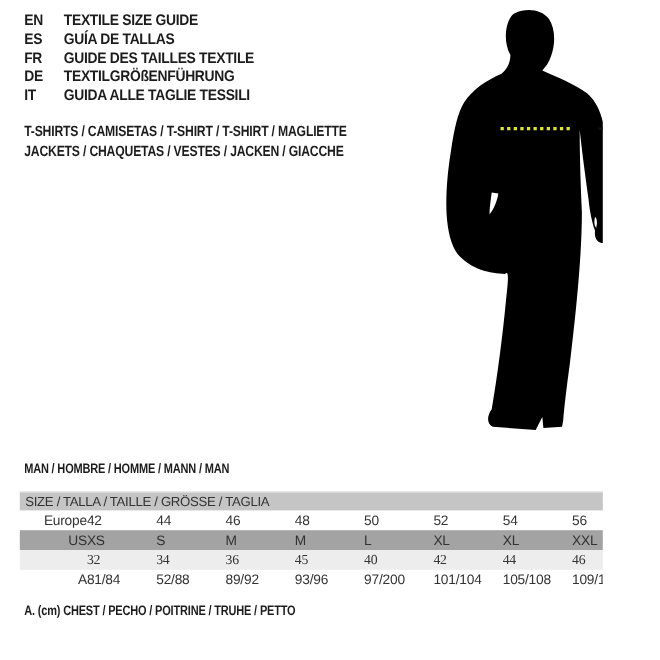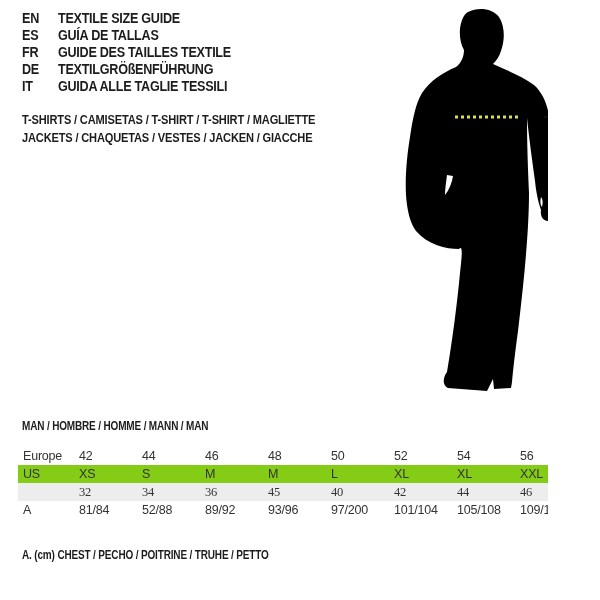--- a/index.html
+++ b/index.html
@@ -19,21 +19,21 @@
   .figure-wrap{position:absolute;left:398px;top:5px;width:185px;height:390px;}
   .measure-label{position:absolute;left:566px;top:109px;font-size:13px;letter-spacing:-0.2px;color:#111;}
   
   .section-title{position:absolute;left:22px;top:419px;font-size:12.5px;font-weight:bold;
     letter-spacing:-0.2px;transform:scaleX(0.8);transform-origin:0 0;white-space:nowrap;}
   
   .size-table{position:absolute;left:18px;top:447px;width:565px;font-size:12.5px;color:#333;}
   .t-header{height:16px;line-height:16px;padding-left:5px;font-size:12px;letter-spacing:-0.3px;
     border-top:1px solid #dcdcdc;white-space:nowrap;}
   .t-row{display:flex;height:18px;line-height:18px;}
-  .t-label{width:56px;padding-left:5px;text-align:left;letter-spacing:-0.2px;}
+  .t-label{width:56px;padding-left:5px;text-align:right;letter-spacing:-0.2px;}
   .t-cell{flex:1;text-align:left;letter-spacing:-0.2px;}
   
   .footnote{position:absolute;left:22px;top:548px;font-size:12.5px;font-weight:bold;
     letter-spacing:-0.2px;transform:scaleX(0.8);transform-origin:0 0;white-space:nowrap;}
 </style>
 </head>
 <body>
 
 <div class="canvas">
 
@@ -98,34 +98,35 @@
       <path fill="#ffffff" d="M 143 192 C 142 196 142 200 144 202 C 145 198 145 194 143 192 Z"></path>
       <line x1="57" y1="112" x2="120" y2="112" stroke-width="3" stroke-dasharray="3 3" stroke="#dde243"></line>
       <line x1="146" y1="112" x2="166" y2="112" stroke-width="2" stroke-dasharray="4 3" stroke="#111111"></line>
     </svg>
   </div>
   <span class="measure-label">A</span>
 
   <div class="section-title">MAN / HOMBRE / HOMME / MANN / MAN</div>
 
   <div class="size-table">
+    <div class="t-header" style="background: rgb(197, 197, 197);">SIZE / TALLA / TAILLE / GRÖSSE / TAGLIA</div>
 
     <div class="t-row">
       <span class="t-label">Europe</span>
       <span class="t-cell">42</span>
       <span class="t-cell">44</span>
       <span class="t-cell">46</span>
       <span class="t-cell">48</span>
       <span class="t-cell">50</span>
       <span class="t-cell">52</span>
       <span class="t-cell">54</span>
       <span class="t-cell">56</span>
     </div>
 
-    <div class="t-row stripe" style="background: #84cc16;">
+    <div class="t-row stripe" style="background: #a3a3a3;">
       <span class="t-label">US</span>
       <span class="t-cell">XS</span>
       <span class="t-cell">S</span>
       <span class="t-cell">M</span>
       <span class="t-cell">M</span>
       <span class="t-cell">L</span>
       <span class="t-cell">XL</span>
       <span class="t-cell">XL</span>
       <span class="t-cell">XXL</span>
     </div>

